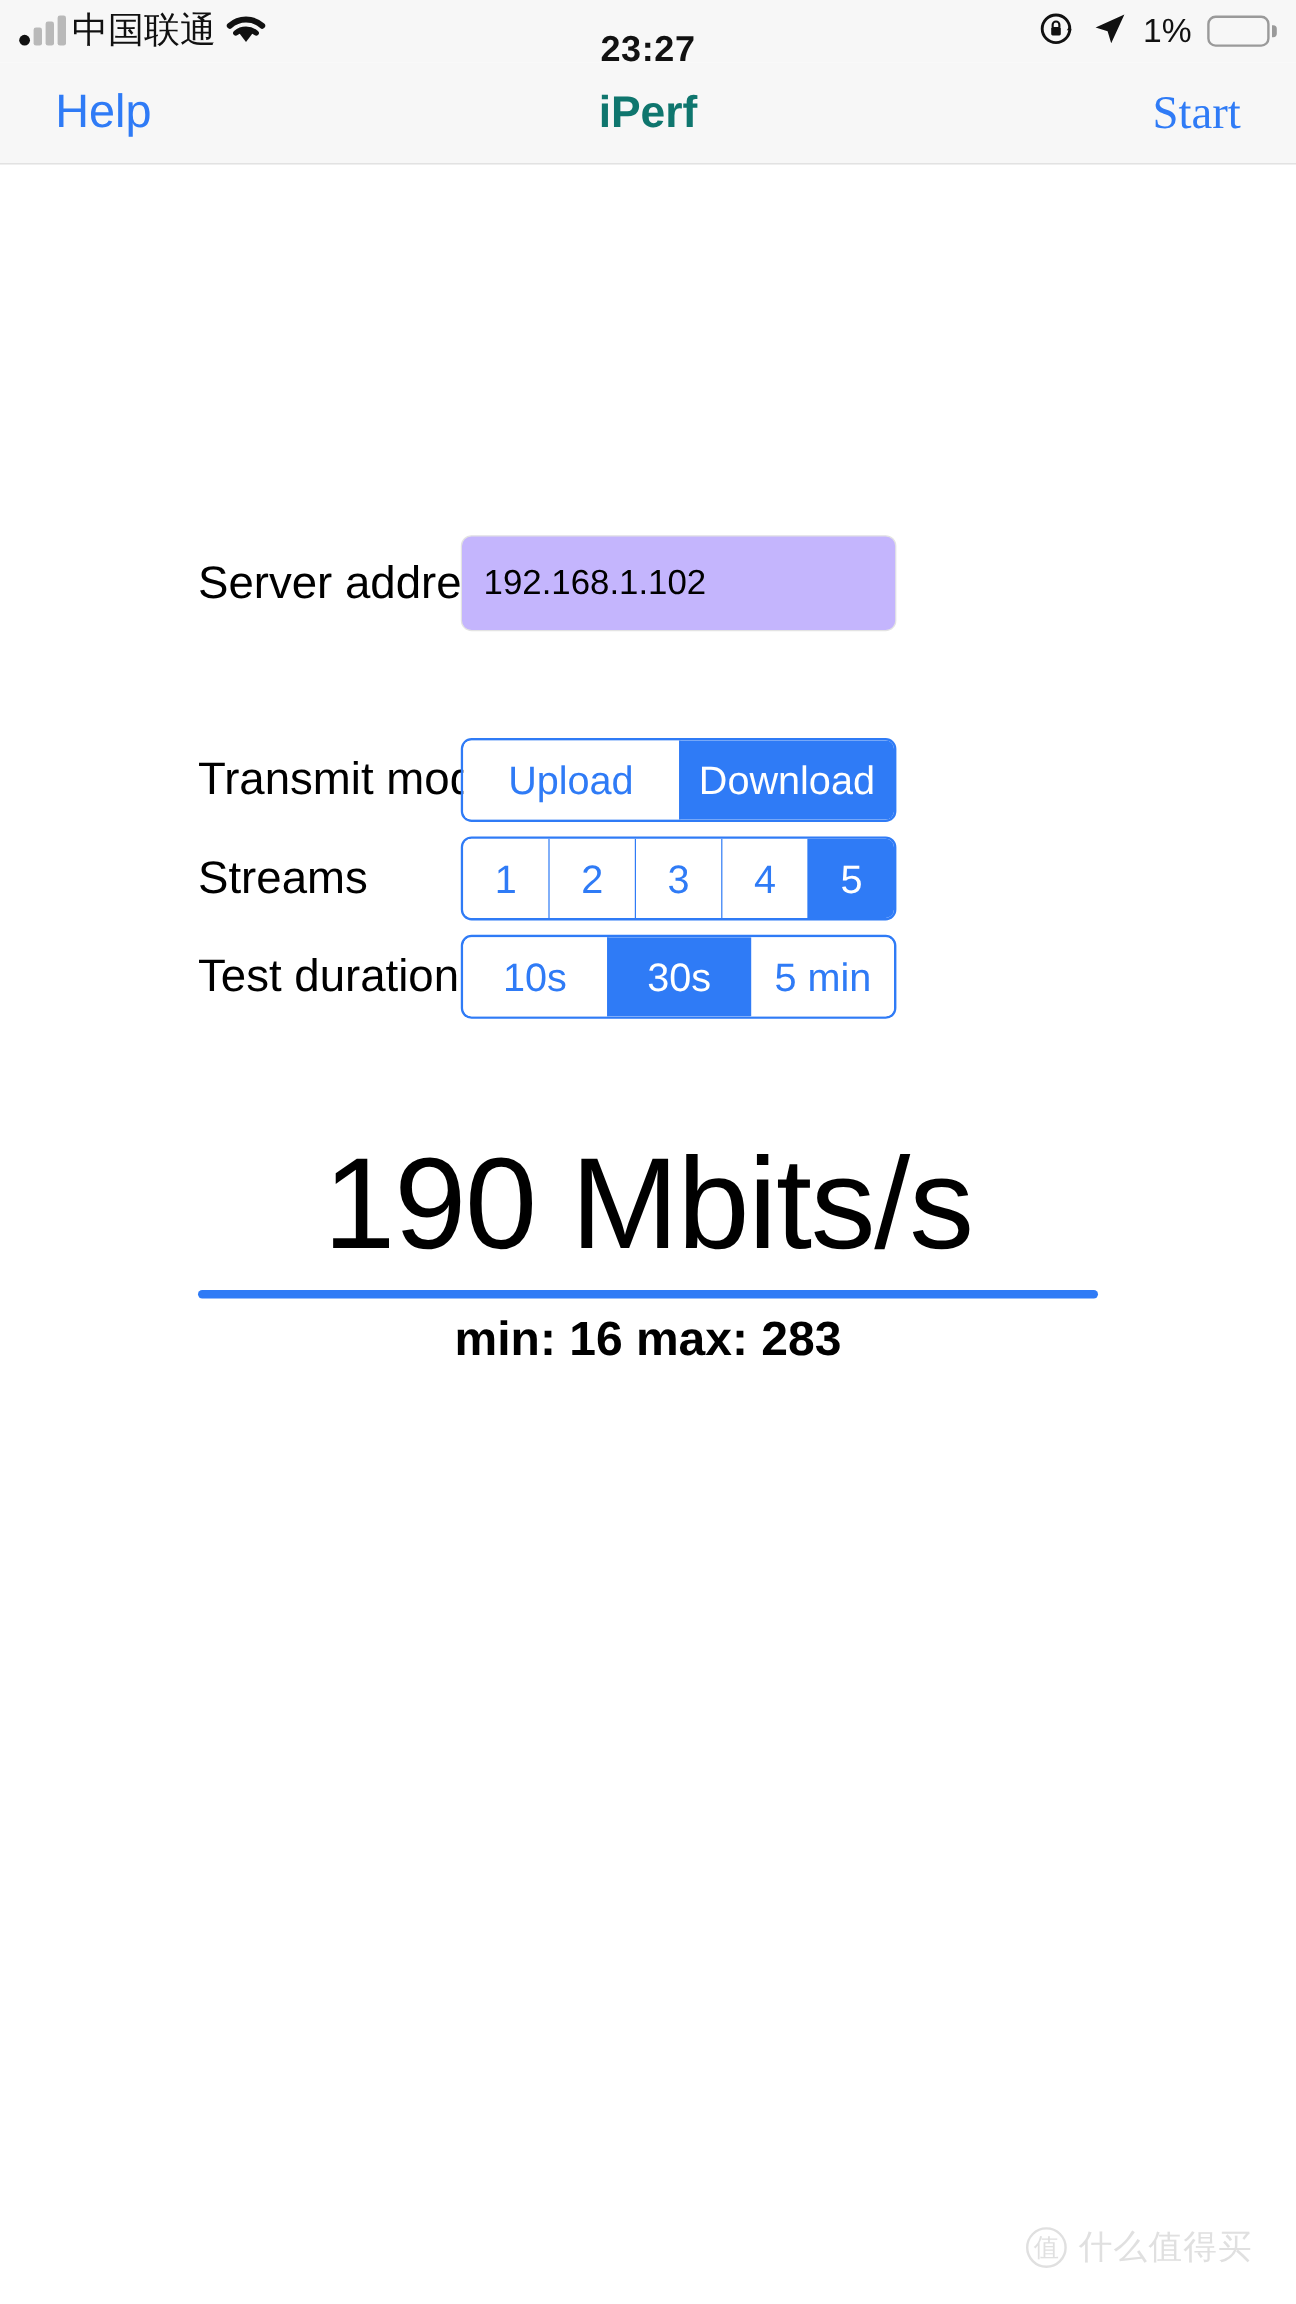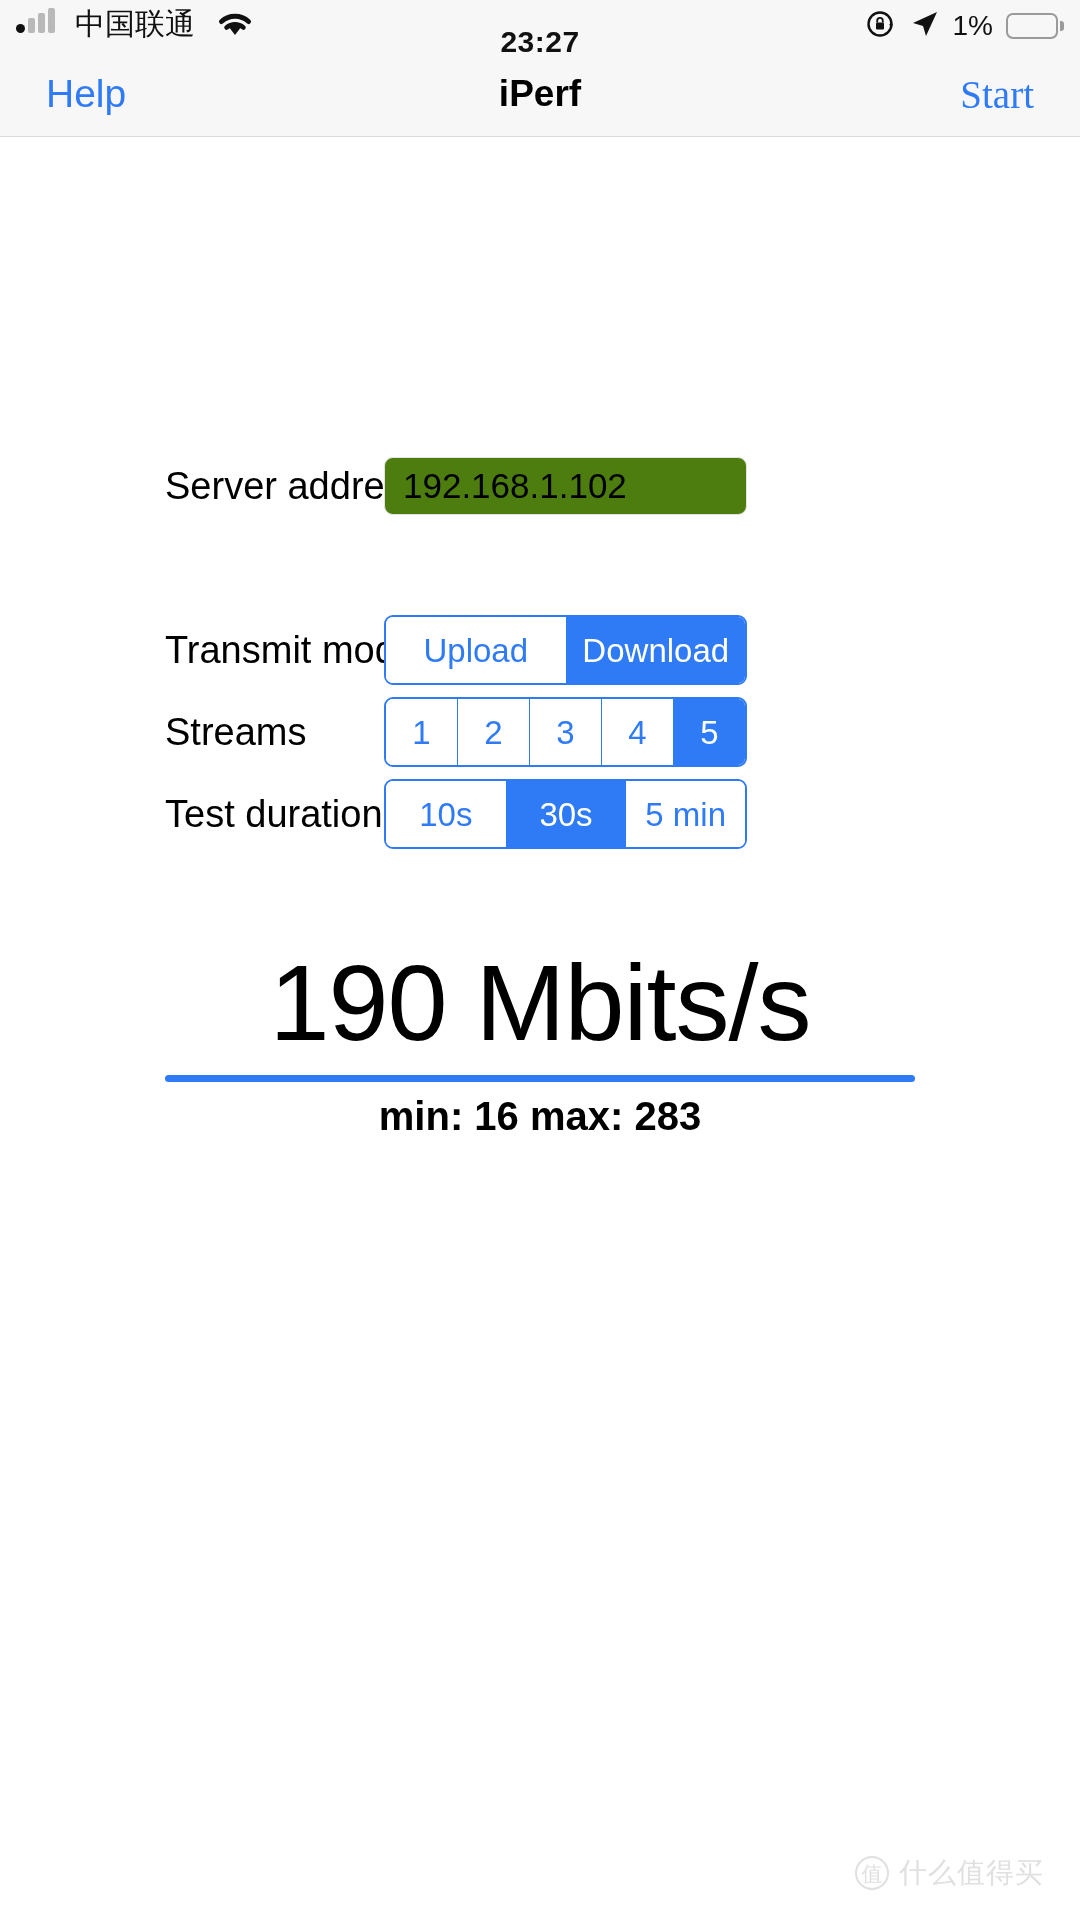--- a/index.html
+++ b/index.html
@@ -28,21 +28,22 @@
     height: 52px;
     background: #f7f7f7;
     display: flex;
     align-items: center;
     padding: 0 22px 0 16px;
     flex: 0 0 auto;
     position: relative;
   }
   .status-left {
     display: flex;
-    gap: 20px;
+    align-items: center;
+    gap: 5px;
   }
   .signal-bars {
     display: flex;
     align-items: flex-end;
     gap: 3px;
     height: 24px;
   }
   .signal-bars i {
     display: block;
     width: 7px;
@@ -135,21 +136,21 @@
     cursor: pointer;
     padding: 0;
     letter-spacing: 0px;
   }
   .nav-title {
     position: absolute;
     left: 0; right: 0;
     text-align: center;
     font-size: 37px;
     font-weight: 700;
-    color: #000000;
+    color: #0f766e;
     pointer-events: none;
   }
   .nav-right { margin-left: auto; font-family: Liberation Serif, serif; }
 
   
   .content {
     flex: 1 1 auto;
     position: relative;
   }
 
@@ -177,25 +178,25 @@
   }
   .row-control {
     width: 363px;
     display: flex;
     align-items: center;
   }
 
   
   .text-input {
     width: 100%;
-    height: 58px;
+    height: 80px;
     border: 1.5px solid #e3e3e3;
     border-radius: 9px;
-    background: #4d7c0f;
-    font-size: 35px;
+    background: #c4b5fd;
+    font-size: 29px;
     font-family: inherit;
     color: #000000;
     padding: 0 18px;
     outline: none;
   }
 
   
   .segmented {
     display: flex;
     width: 100%;

